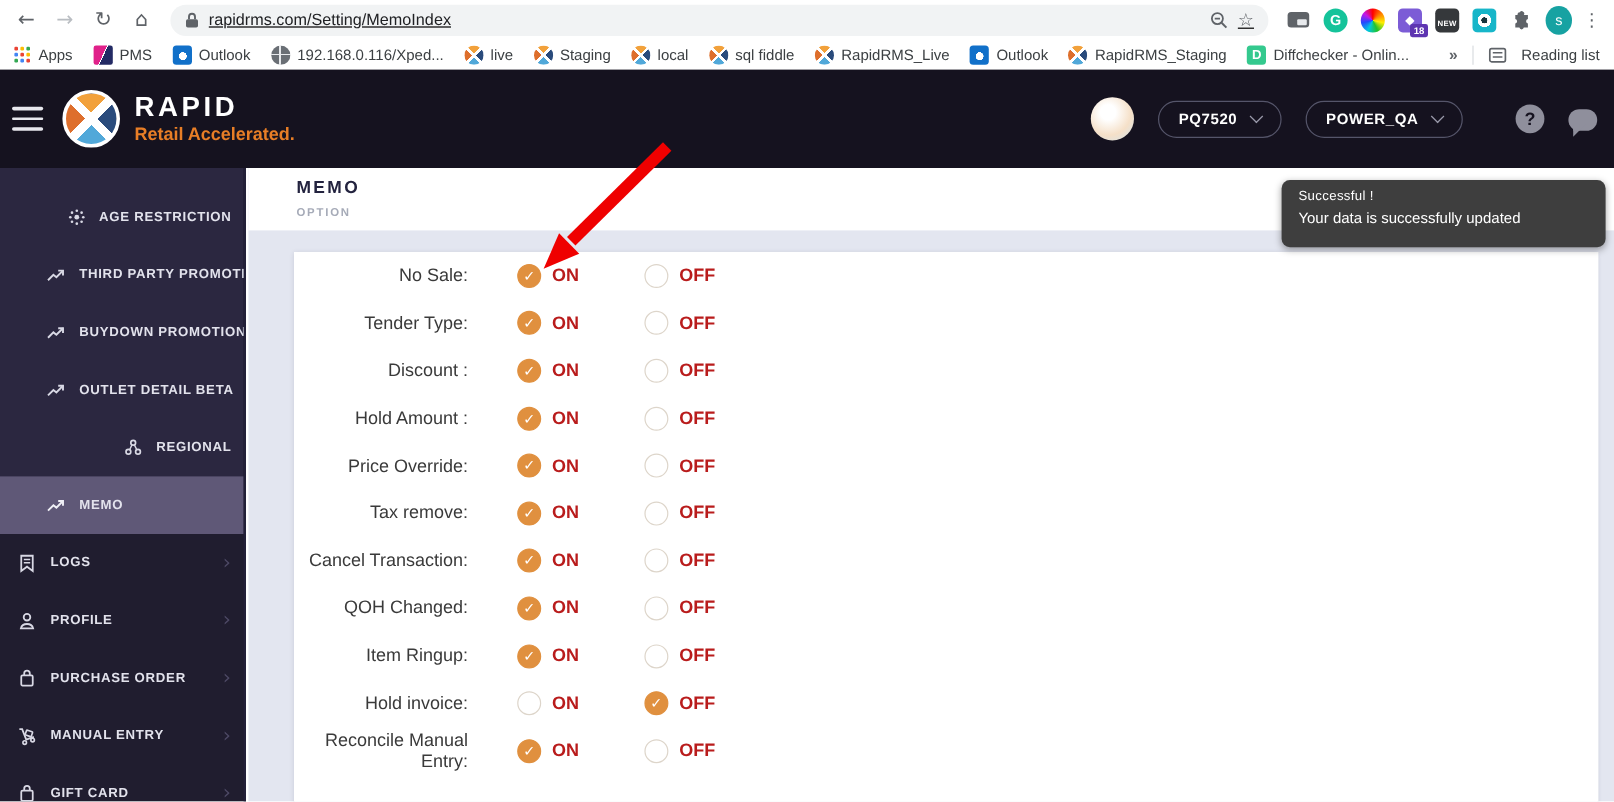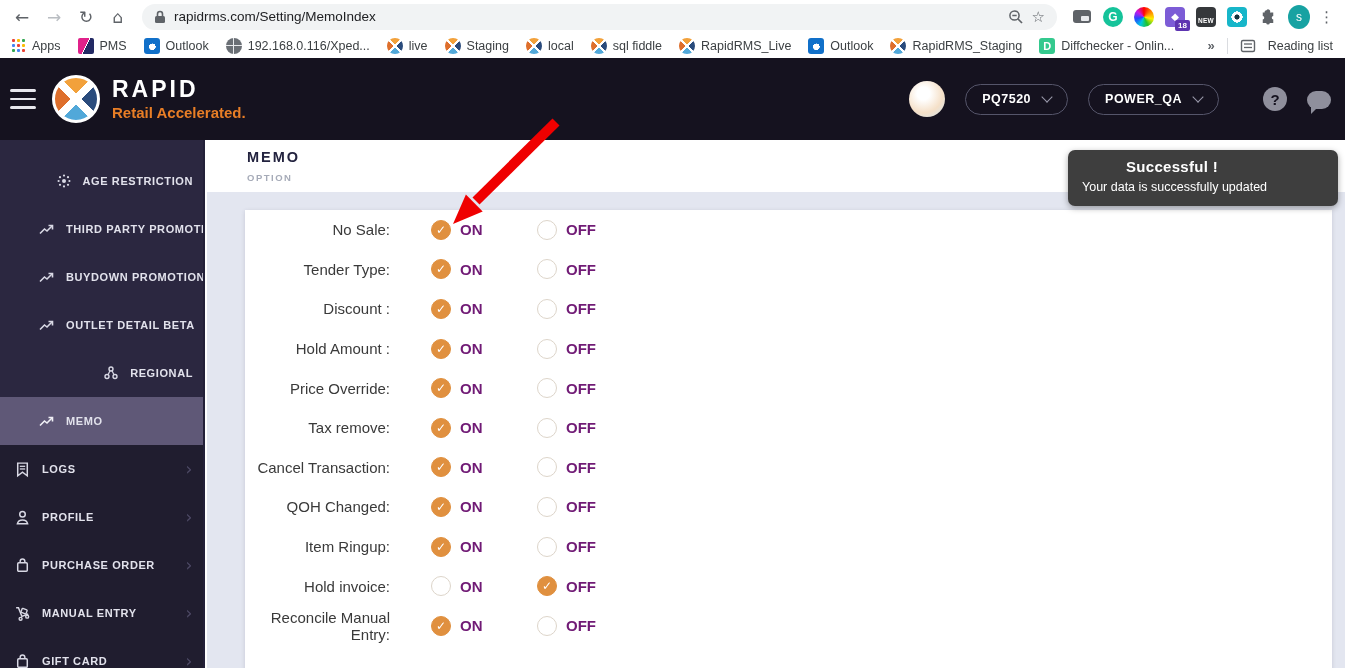--- a/index.html
+++ b/index.html
@@ -5,21 +5,21 @@
   * { box-sizing: border-box; margin: 0; padding: 0; }
   html,body { width:1345px; height:668px; overflow:hidden; }
   body { font-family:"Liberation Sans", sans-serif; position:relative; background:#fff; }
 
   
   .chrome-row { height:33px; display:flex; align-items:center; padding:0 8px; gap:4px; background:#fff; }
   .nav-btn { width:28px; height:28px; display:flex; align-items:center; justify-content:center;
              font-family:"DejaVu Sans",sans-serif; font-size:17px; color:#5f6368; border-radius:50%; }
   .nav-btn.disabled { color:#b9bdc2; }
   .omnibox { flex:1; height:26px; background:#f1f3f4; border-radius:14px; display:flex; align-items:center;
-             padding:0 12px; gap:8px; margin:0 6px; }
+             padding:0 12px; gap:8px; margin:0 6px;text-decoration:underline; }
   .omnibox .url { font-size:13.5px; color:#202124; flex:0 0 auto; }
   .omnibox .spacer { flex:1; }
   .ext-strip { display:flex; align-items:center; gap:9px; padding:0 4px; }
   .ext { width:22px; height:22px; display:flex; align-items:center; justify-content:center; position:relative; }
   .ext-media { width:18px; height:13px; background:#5f6368; border-radius:3px; position:relative; }
   .ext-media:after { content:""; position:absolute; right:2px; bottom:2px; width:8px; height:5px; background:#e8eaed; border-radius:1px; }
   .ext-grammarly { width:20px; height:20px; border-radius:50%; background:#15c39a; color:#fff; font-weight:bold; font-size:12px; display:flex; align-items:center; justify-content:center; }
   .ext-wheel { width:20px; height:20px; border-radius:50%;
       background:conic-gradient(#f00,#ff8000,#ffee00,#22c32a,#00c8e0,#2449ff,#c518e8,#f00); }
   .ext-purple { width:20px; height:20px; border-radius:4px; background:#7c5cd6; color:#fff; font-size:10px; display:flex; align-items:center; justify-content:center; }
@@ -90,28 +90,28 @@
   .page-subtitle { font-size:9.5px; letter-spacing:1.5px; color:#a6abb8; margin-top:7px; font-weight:bold; }
   .card { position:absolute; left:38px; top:70px; right:13px; bottom:-5px; background:#fff; box-shadow:0 1px 4px rgba(60,60,90,.18); }
   .opt-row { height:39.6px; display:flex; align-items:center; }
   .opt-label { width:145px; text-align:right; font-size:15px; color:#3a3a3a; }
   .radio { width:20px; height:20px; border-radius:50%; background:#fff; border:1.5px solid #ddd5ca;
            display:flex; align-items:center; justify-content:center; cursor:pointer; flex:0 0 auto; }
   .radio .chk { display:none; color:#fff; font-size:12px; font-weight:bold; font-family:"DejaVu Sans",sans-serif; }
   .radio.checked { background:#e0903f; border-color:#e0903f; }
   .radio.checked .chk { display:block; }
   .radio-on { margin-left:41px; }
-  .onoff { font-size:15px; font-weight:bold; color:#701a75; margin-left:9px; }
+  .onoff { font-size:15px; font-weight:bold; color:#b91c1c; margin-left:9px; }
   .on-text { width:28px; }
   .radio-off { margin-left:49px; }
 
   
   .toast { position:absolute; left:1068px; top:150px; width:270px; min-height:56px; background:#3e3e3e; border-radius:7px;
            color:#fff; padding:8px 14px 10px; box-shadow:0 2px 6px rgba(0,0,0,.35); z-index:40; }
-  .toast-title { font-size:15px; font-weight:bold; letter-spacing:.3px;margin-left:44px; }
+  .toast-title { font-size:11px; font-weight:normal; letter-spacing:.3px; }
   .toast-msg { font-size:12.5px; margin-top:5px; }
 
   
   .arrow-overlay { position:absolute; left:440px; top:108px; width:130px; height:130px; z-index:50; pointer-events:none; }
 </style>
 </head>
 <body>
 
 <div class="chrome-row">
   <div class="nav-btn">←</div>

